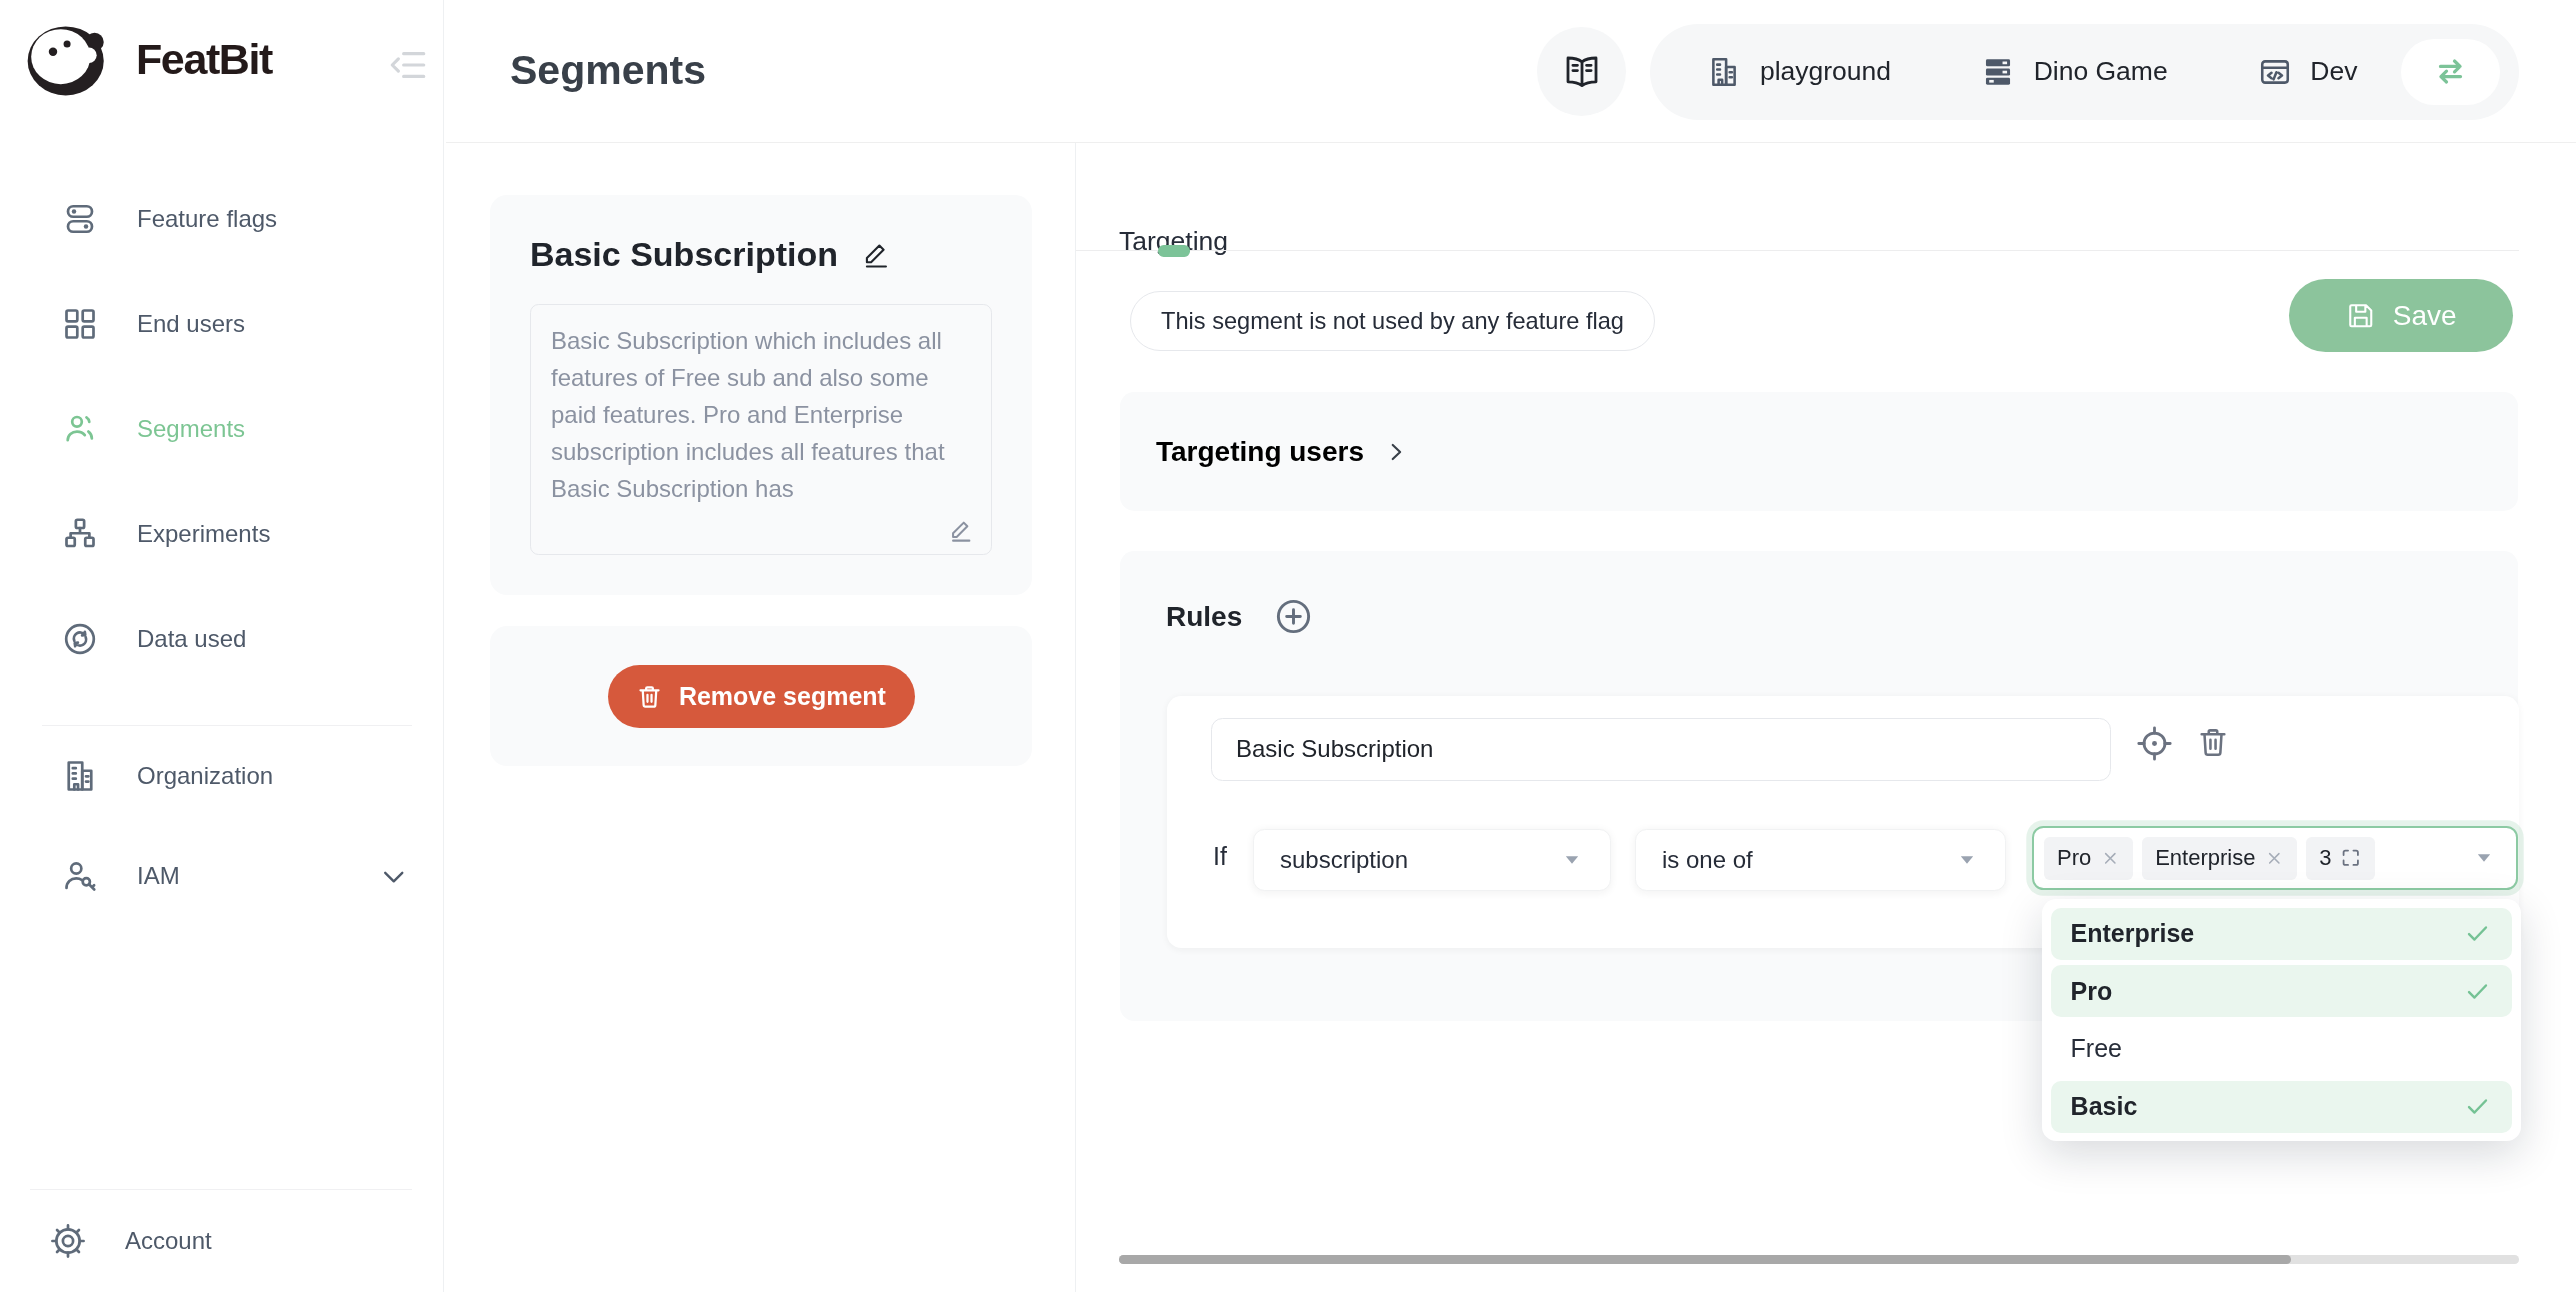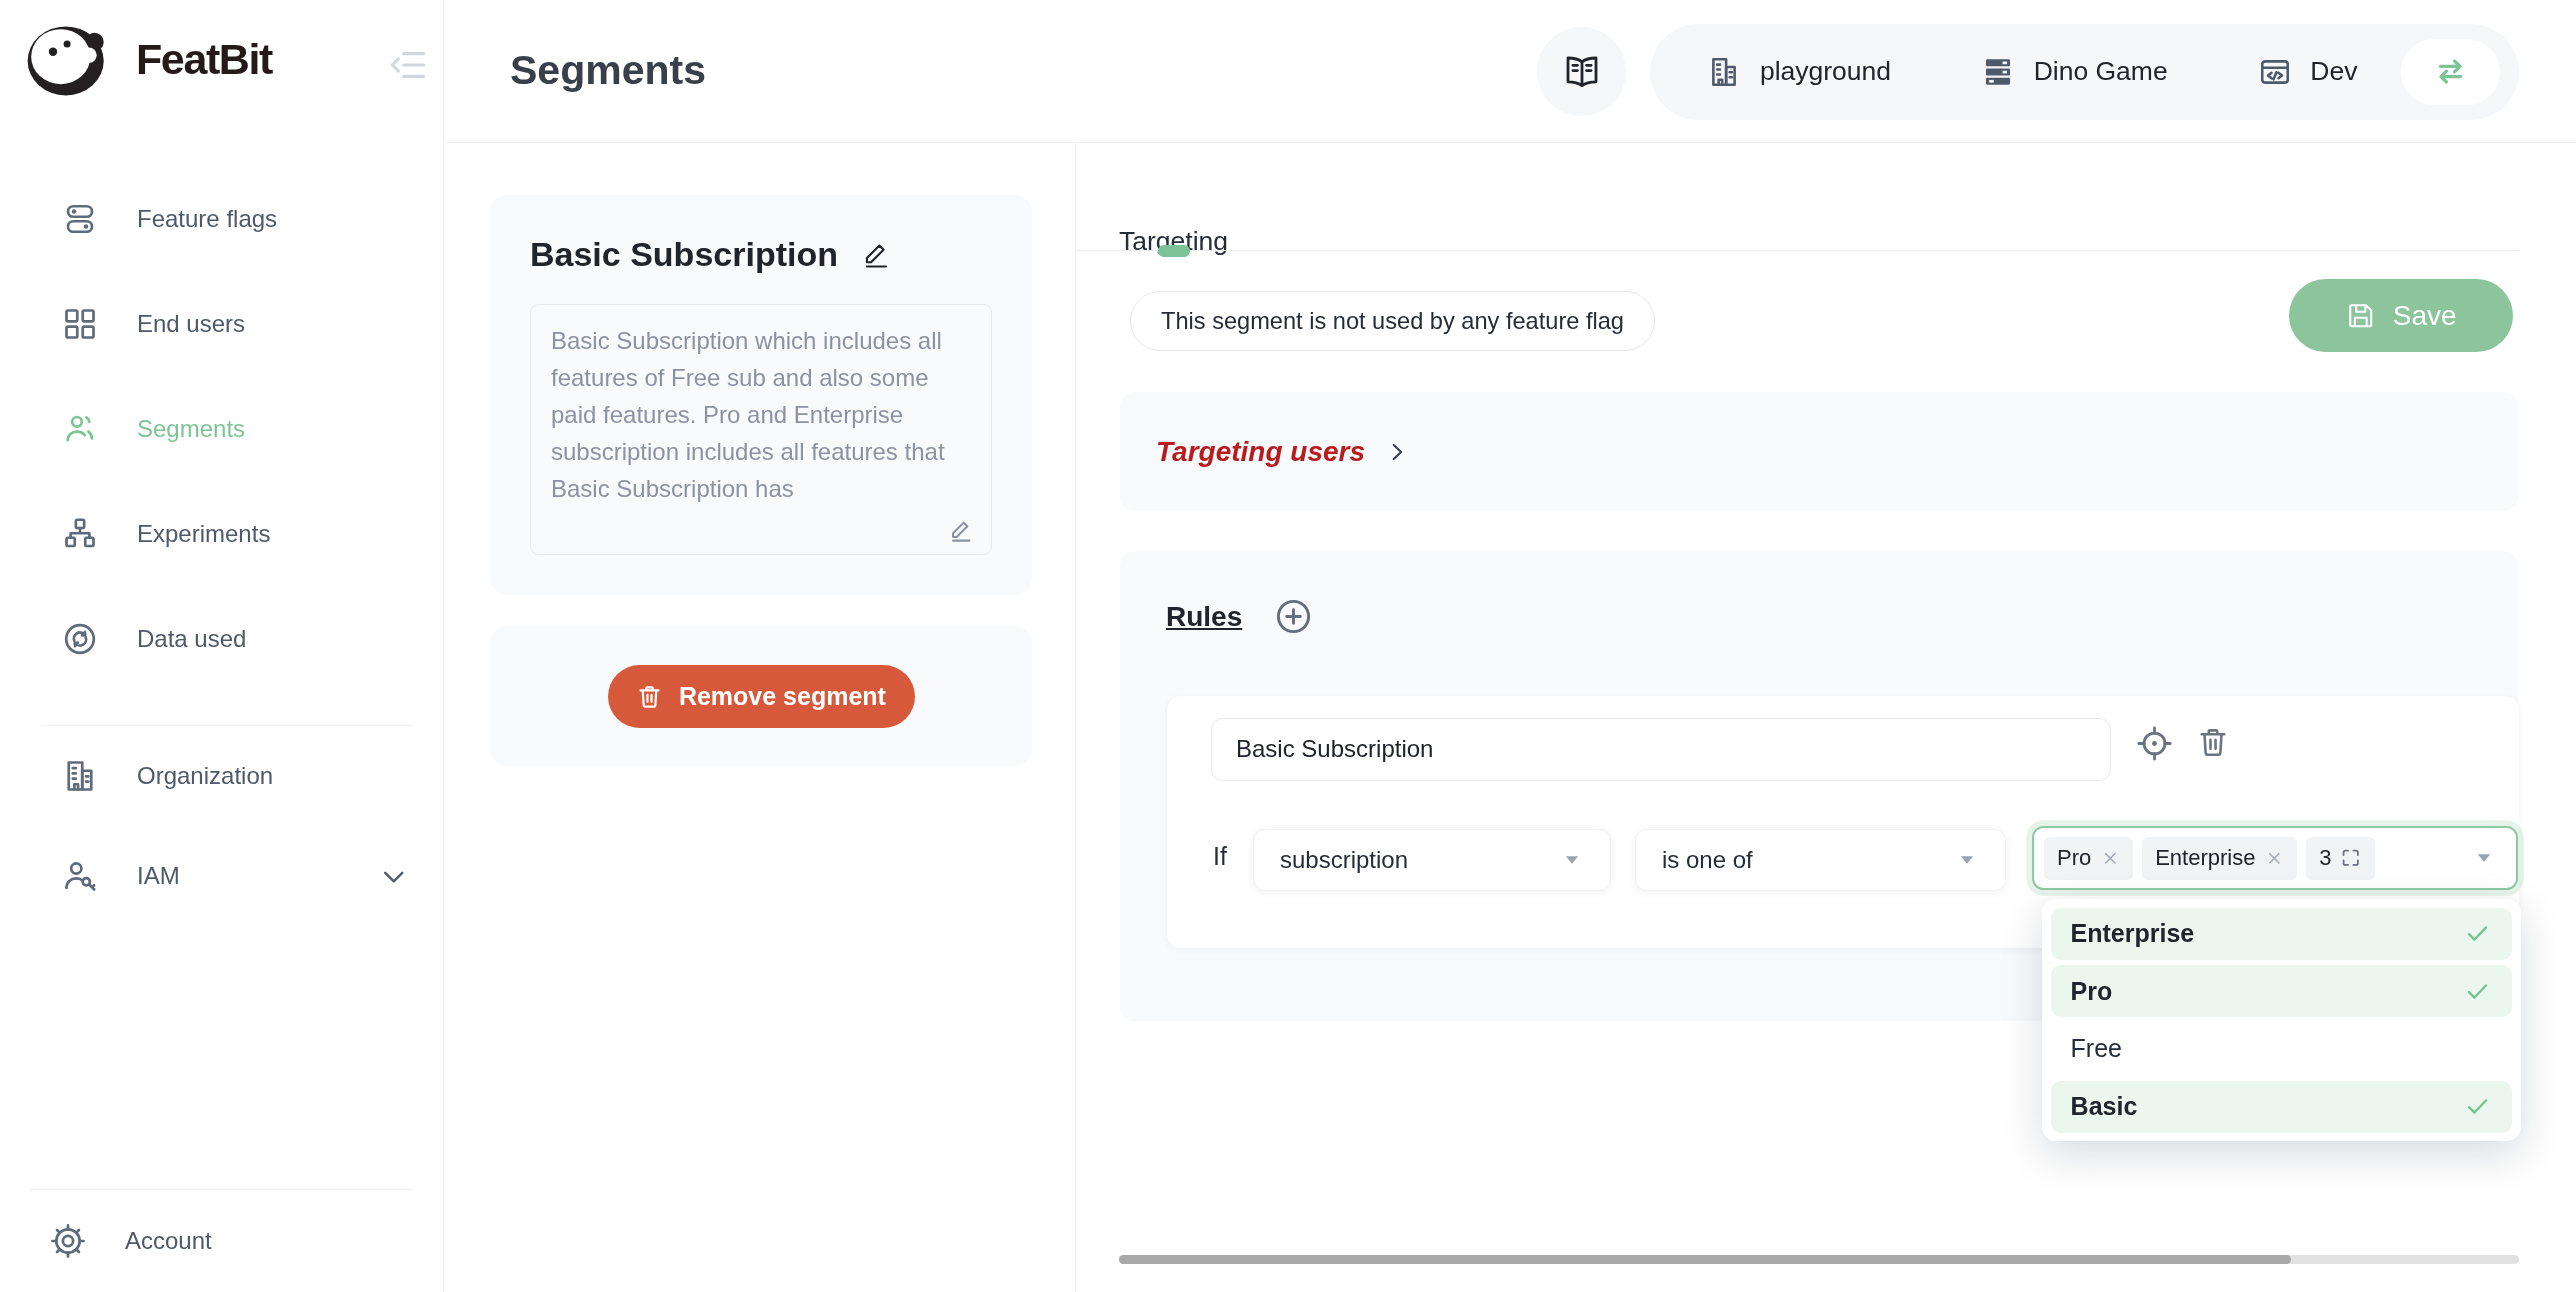--- a/index.html
+++ b/index.html
@@ -62,26 +62,26 @@
 
   
   .right-panel{position:absolute;left:630px;top:143px;right:0;bottom:0;background:#fff;}
   .tab-label{position:absolute;left:43px;top:52px;font-size:26.5px;color:#262c38;cursor:pointer;margin-top:31px;}
   .tab-line{position:absolute;left:0;top:107px;width:1443px;height:1.4px;background:#ededee;}
   .tab-ink{position:absolute;left:82px;top:102px;width:31.5px;height:11.5px;border-radius:5.7px;background:#7cc398;}
   .usage-pill{position:absolute;left:54px;top:148px;height:60px;display:flex;align-items:center;padding:0 30px;border:1.4px solid #e6e8ec;border-radius:31.5px;font-size:23.6px;color:#262c38;background:#fff;}
   .save-btn{position:absolute;left:1213px;top:136px;width:224px;height:73px;border-radius:37px;background:#8cc49c;color:#fff;font-size:28px;display:flex;align-items:center;justify-content:center;border:none;cursor:pointer;font-family:inherit;}
   .save-btn svg{width:31.5px;height:31.5px;margin-right:15.8px;stroke-width:1.6;}
   .tusers-card{position:absolute;left:44px;top:249px;width:1398px;height:119px;background:#f9fafb;border-radius:14.3px;display:flex;align-items:center;padding:0 36px;cursor:pointer;}
-  .tusers-label{font-size:28px;font-weight:700;color:#b91c1c;font-style:italic;}
+  .tusers-label{font-size:28px;font-weight:700;color:#000000;}
   .tusers-chev{width:26px;height:26px;color:#394049;margin-left:18.6px;}
   .tusers-chev svg{width:26px;height:26px;stroke-width:2;}
 
   .rules-card{position:absolute;left:44px;top:408px;width:1398px;height:470px;background:#f9fafb;border-radius:14.3px;}
-  .rules-head{position:absolute;left:46px;top:46px;display:flex;align-items:center;text-decoration:underline;}
+  .rules-head{position:absolute;left:46px;top:46px;display:flex;align-items:center;}
   .rules-title{font-size:28px;font-weight:700;color:#20242b;}
   .rules-add{width:39px;height:39px;color:#646e7d;margin-left:31.5px;cursor:pointer;}
   .rules-add svg{width:39px;height:39px;}
 
   .rule-card{position:absolute;left:47px;top:145px;width:1352px;height:252px;background:#fff;border-radius:14.3px;box-shadow:0 1.4px 7.2px rgba(31,35,41,.05);}
   .rule-name-input{position:absolute;left:44px;top:21.5px;width:900px;height:63px;border:1.4px solid #e6e8ec;border-radius:11.5px;padding:0 24px;font-size:24px;color:#20242b;font-family:inherit;background:#fff;outline:none;}
   .rule-ic{position:absolute;top:29px;width:37px;height:37px;color:#6b7280;cursor:pointer;}
   .rule-ic svg{width:37px;height:37px;}
   .rule-target{left:969px;}
   .rule-trash{left:1029px;width:34px;height:34px;}

